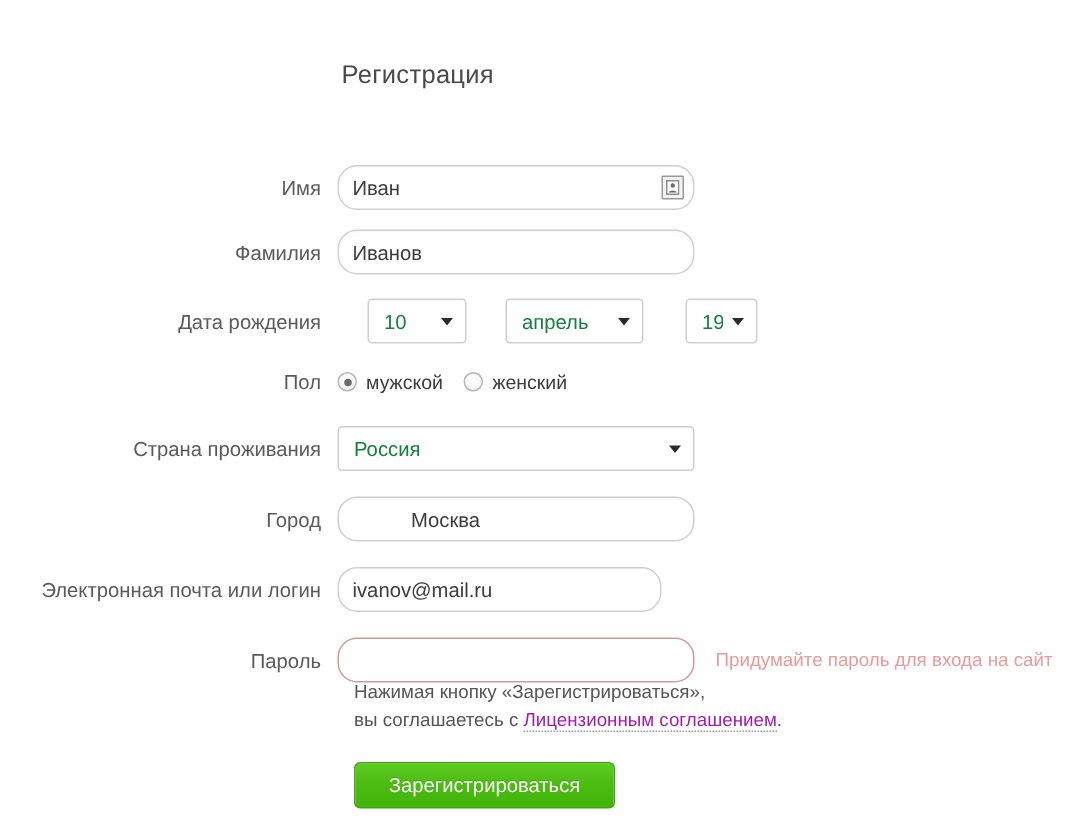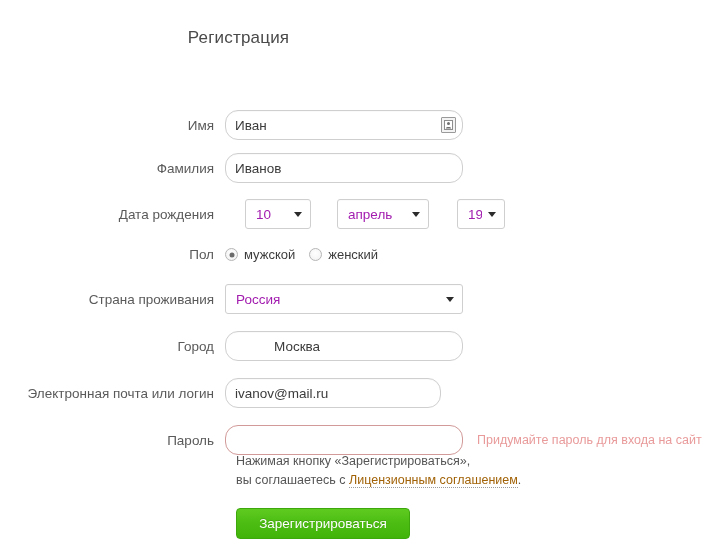--- a/index.html
+++ b/index.html
@@ -19,26 +19,27 @@
   .page {
     position: relative;
     width: 714px;
     height: 555px;
   }
 
   
   .form-title {
     position: absolute;
     left: 0;
-    top: 28px;
+    top: 40px;
     width: 477px;
     text-align: center;
     font-size: 17px;
     color: #4a4a4a;
     letter-spacing: 0.2px;
+    padding-left: 40px;
   }
 
   
   .row {
     position: absolute;
     left: 0;
     display: flex;
     align-items: center;
     margin-top: 36px;
   }
@@ -89,21 +90,21 @@
   .contact-icon svg { display: block; }
 
   
   .select {
     box-sizing: border-box;
     height: 30px;
     border: 1px solid #cfcfcf;
     border-radius: 3px;
     background: #ffffff;
     font-size: 13.5px;
-    color: #a21caf;
+    color: #15803d;
     display: flex;
     align-items: center;
     padding: 0 8px 0 10px;
     cursor: pointer;
     position: relative;
     box-shadow: inset 0 1px 1px rgba(0,0,0,0.02);
   }
   .select .sel-value {
     flex: 1 1 auto;
     white-space: nowrap;
@@ -163,21 +164,21 @@
   
   .agreement {
     position: absolute;
     left: 236px;
     top: 452px;
     font-size: 12.5px;
     line-height: 19px;
     color: #555555;
   }
   .agreement-link {
-    color: #a16207;
+    color: #a21caf;
     text-decoration: none;
     border-bottom: 1px dotted #9b9b9b;
     cursor: pointer;
   }
 
   
   .submit-btn {
     position: absolute;
     left: 236px;
     top: 508px;

